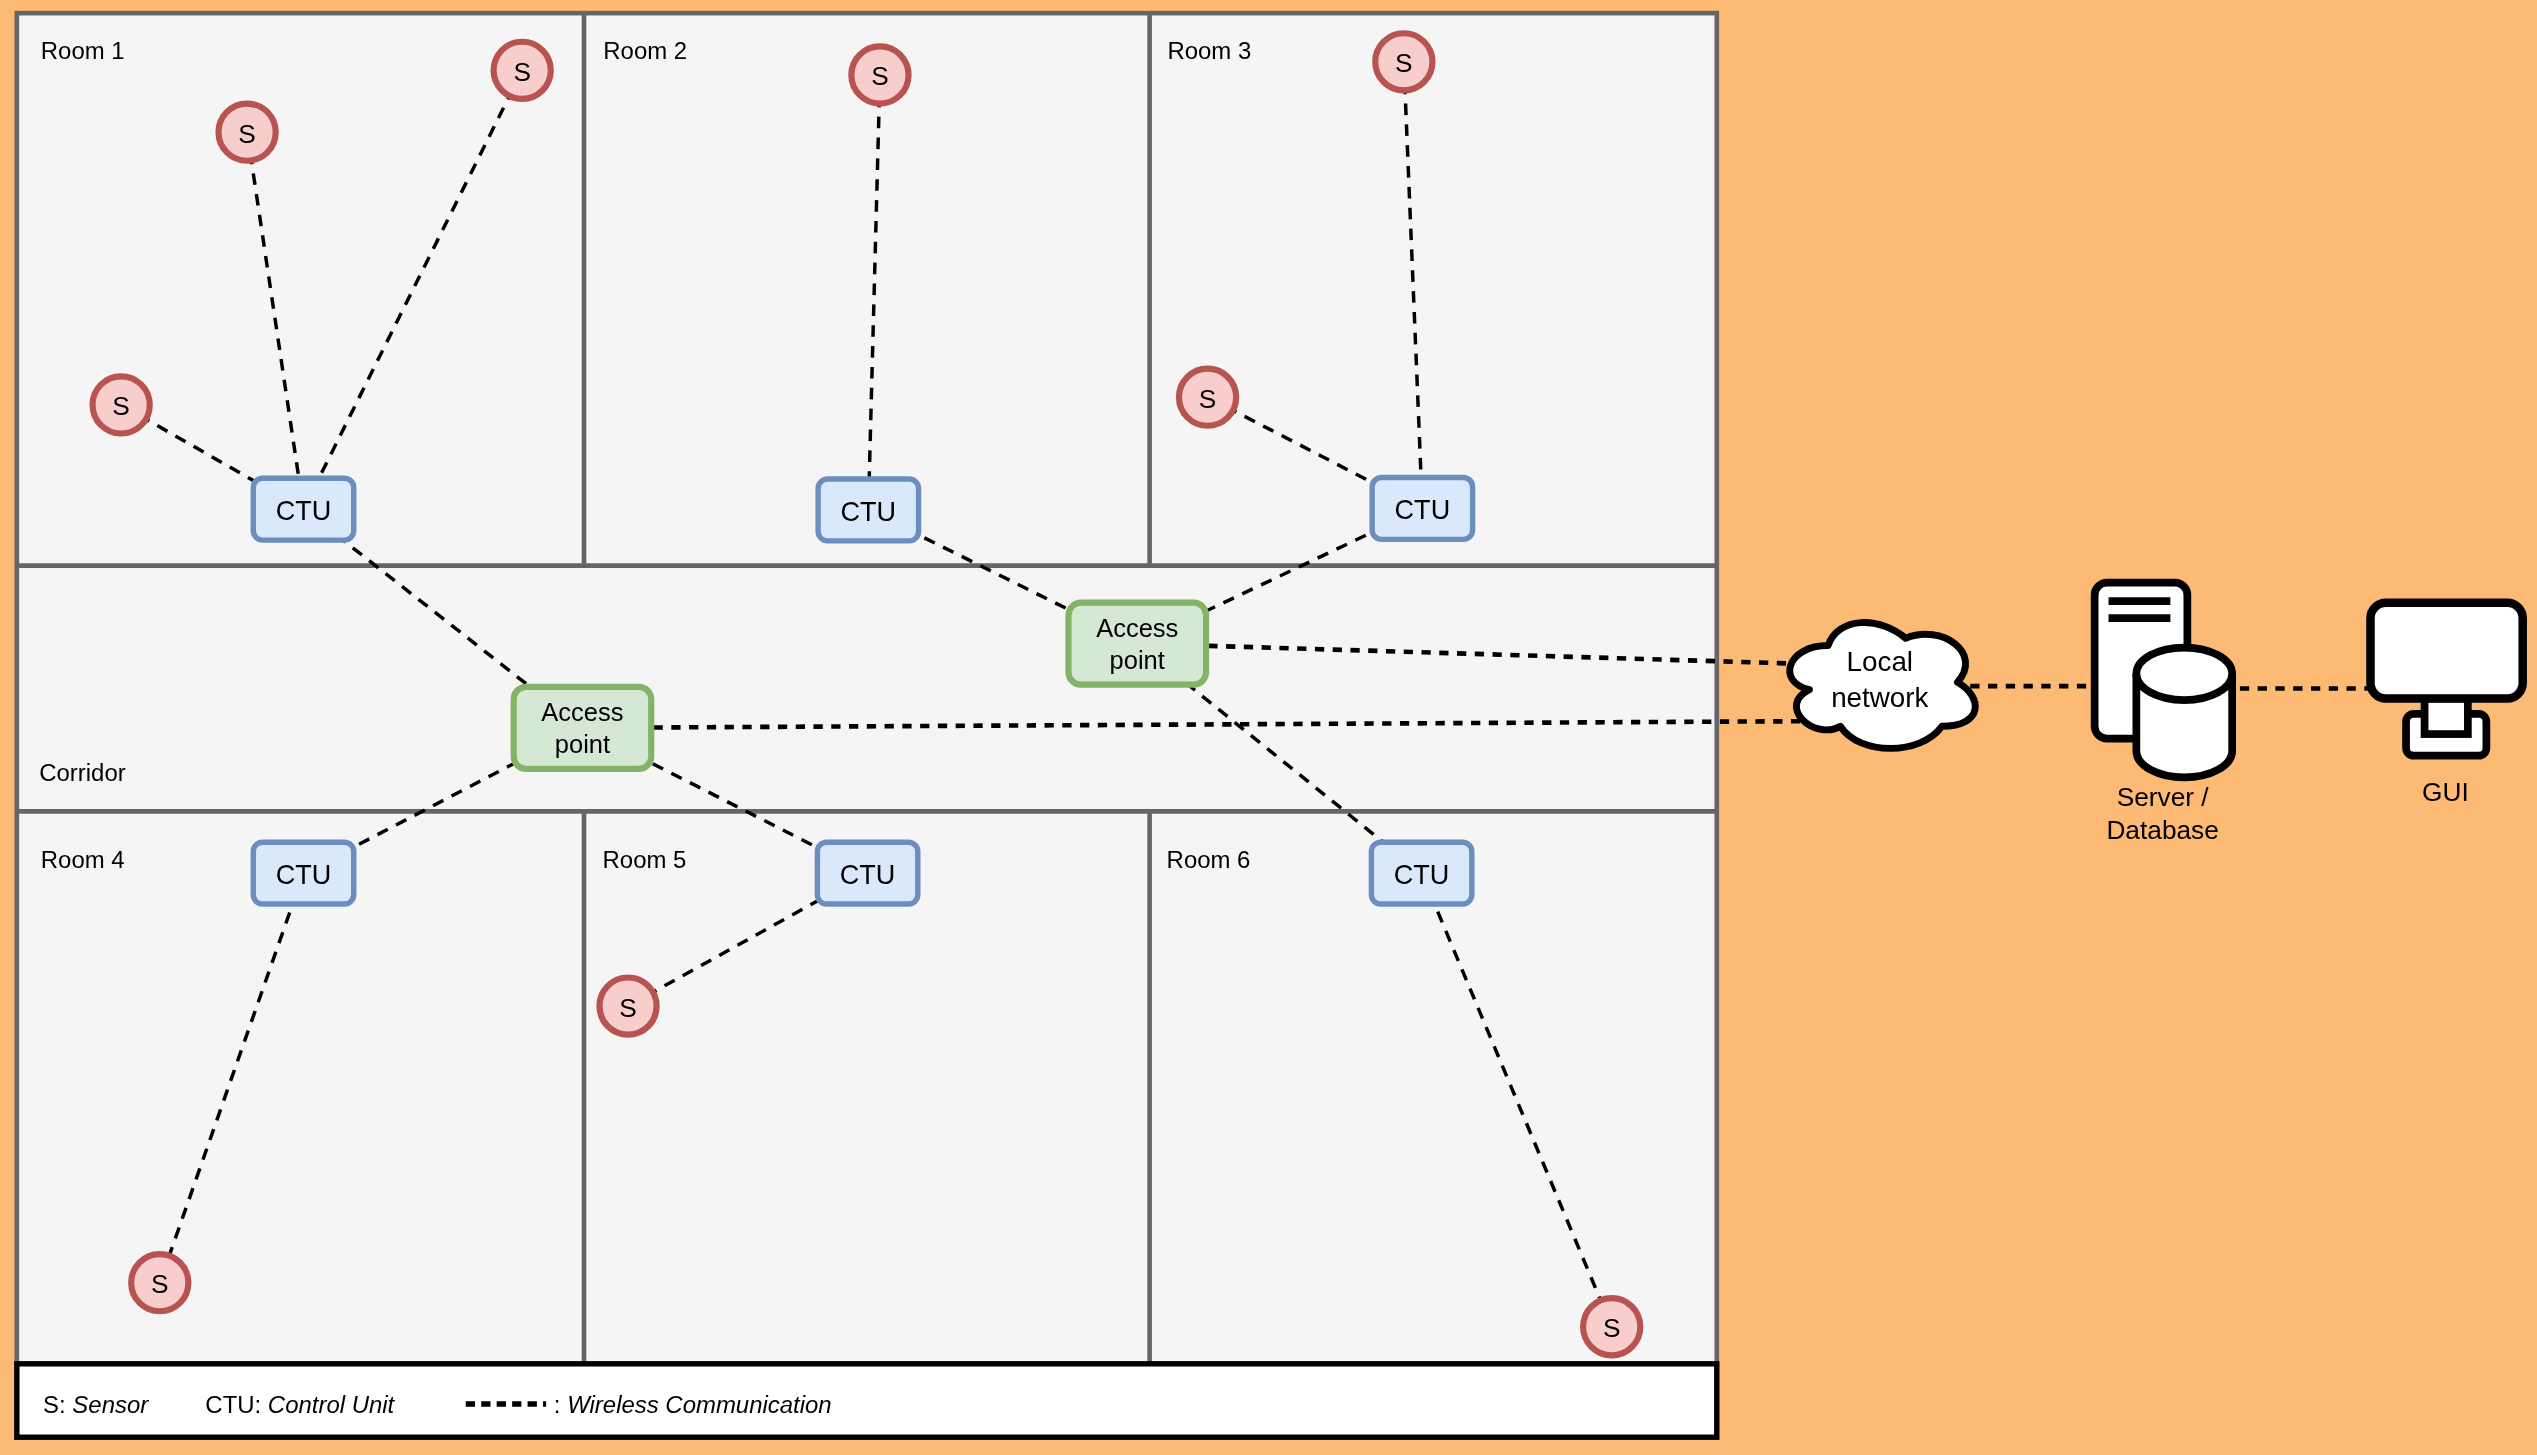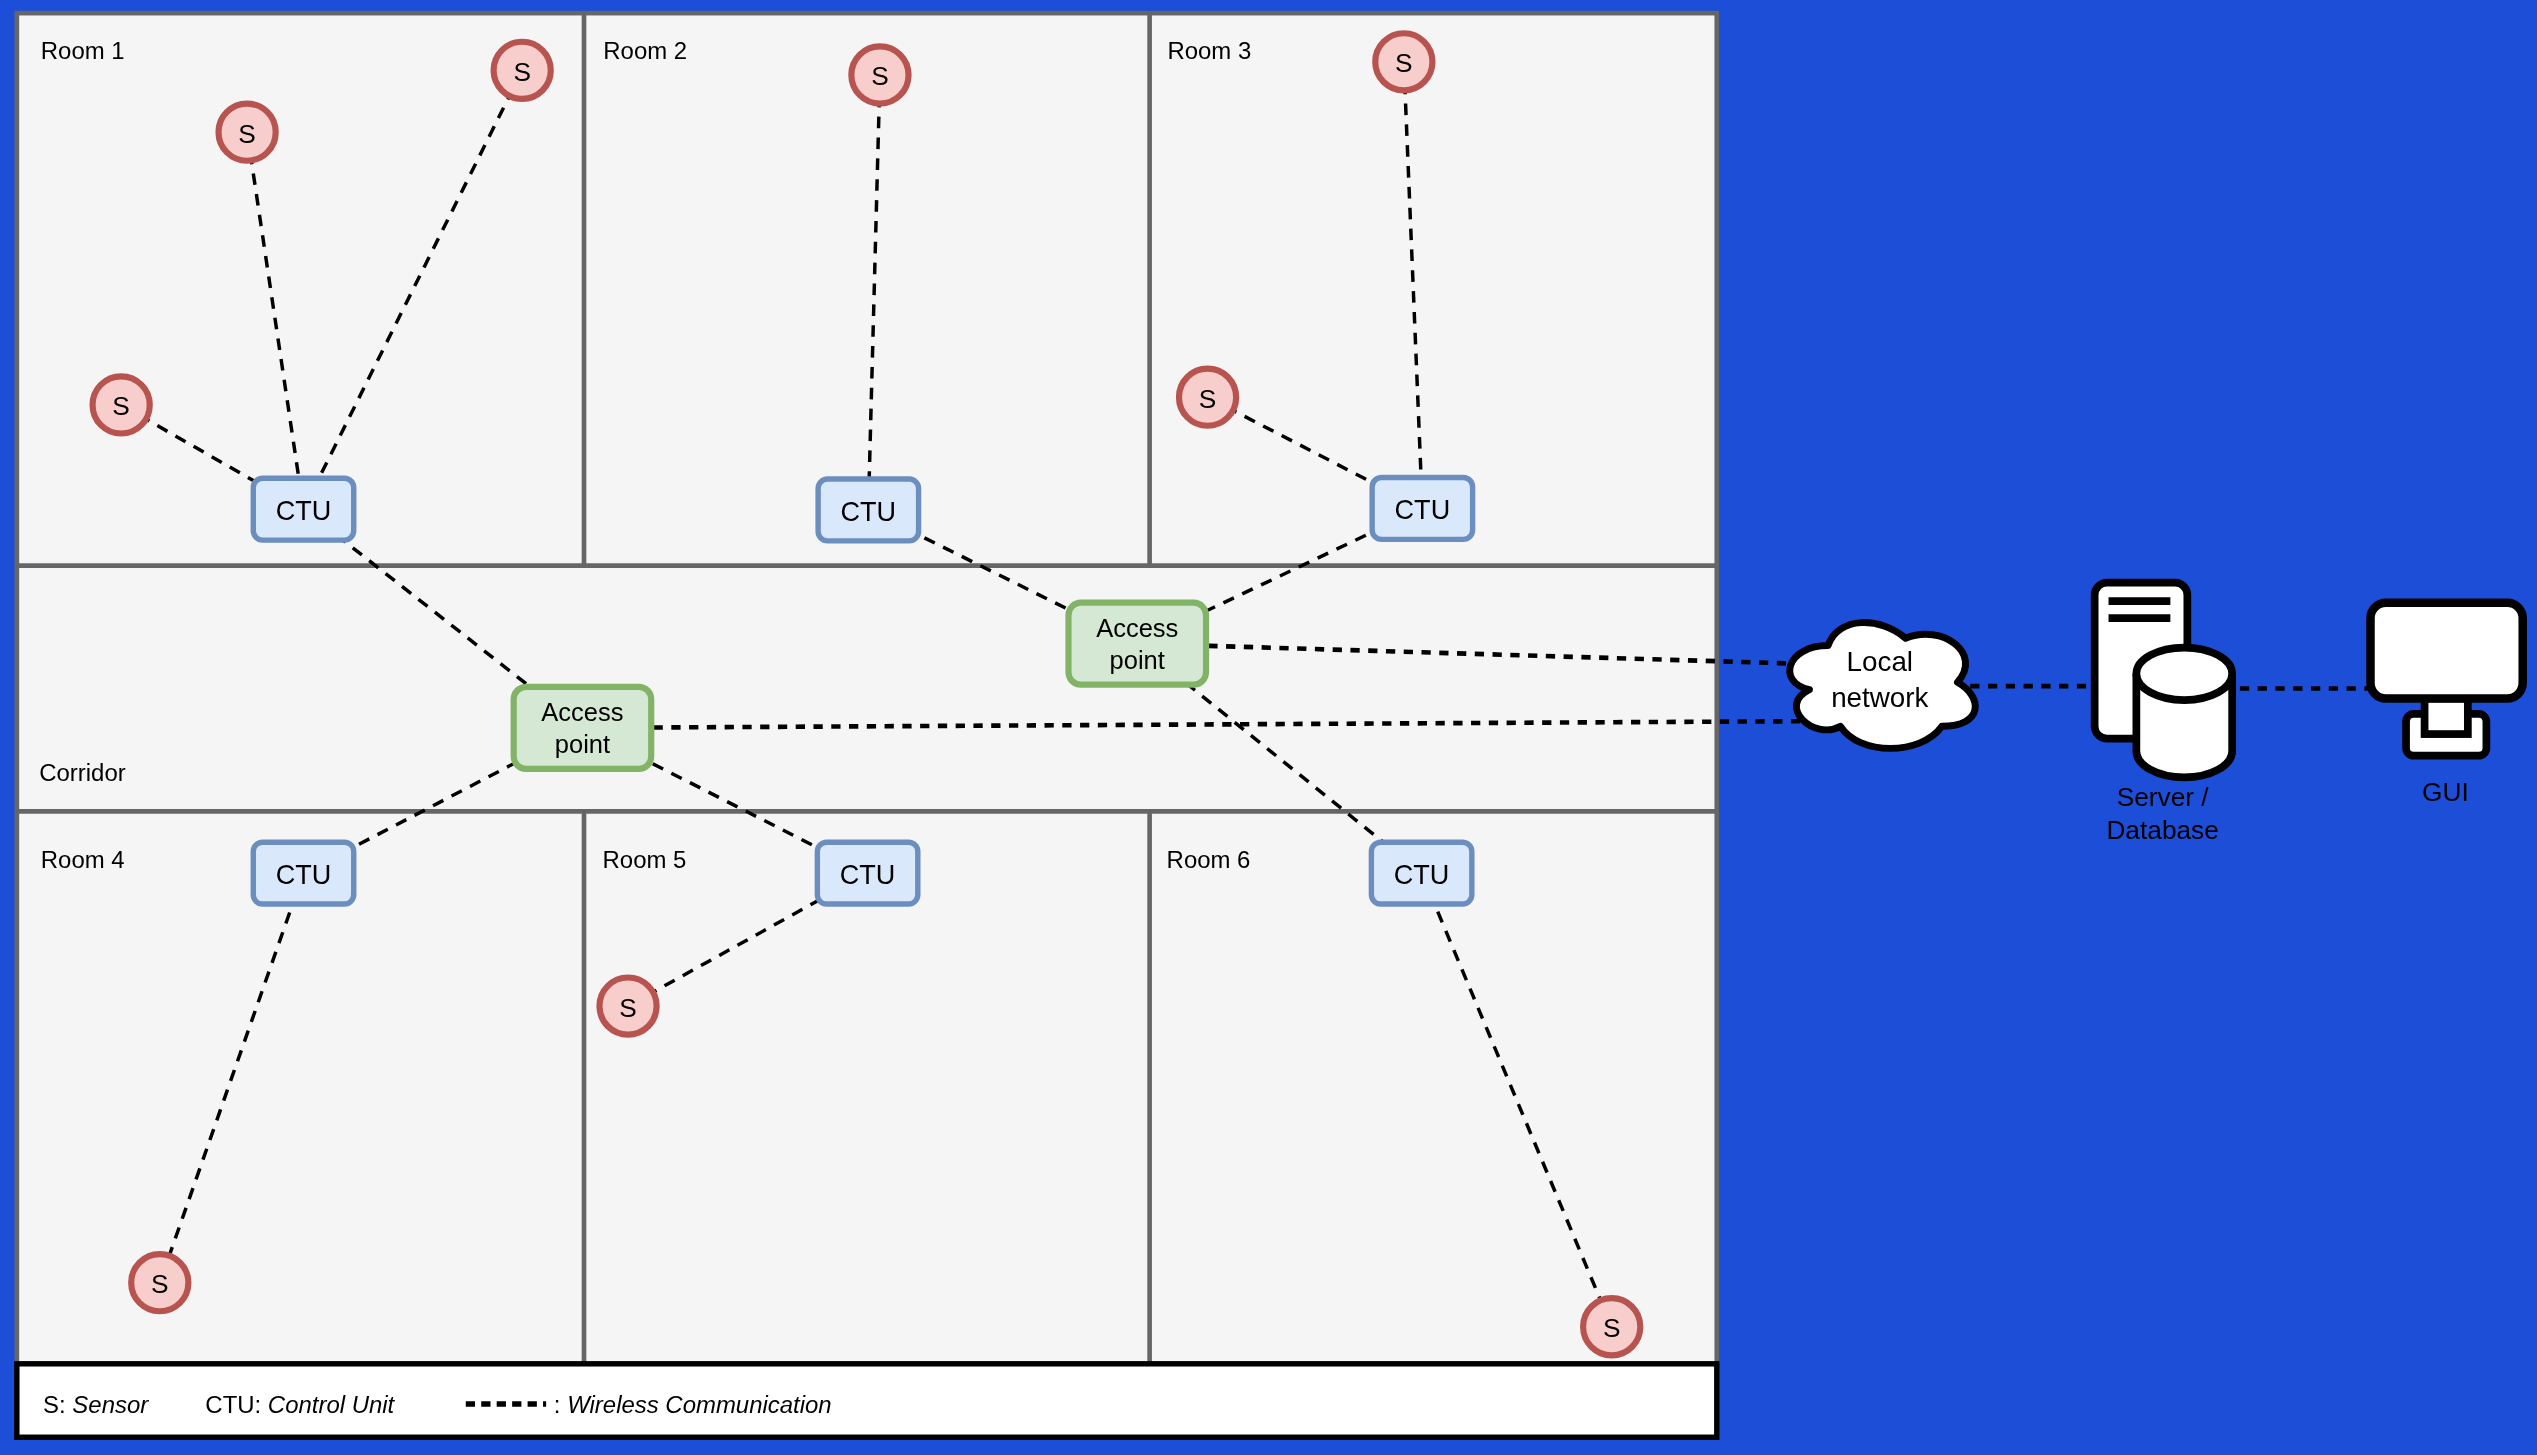--- a/index.html
+++ b/index.html
@@ -1,16 +1,16 @@
 <!DOCTYPE html>
 <html style="font-size:12.4px"><head>
 <meta charset="utf-8">
 <style>
   html, body { margin: 0; padding: 0; background: #ffffff; }
-  .stage { position: relative; width: 2538px; height: 1455px; background: #1d4ed8;
+  .stage { position: relative; width: 2538px; height: 1455px; background: #fdba74;
            font-family: "Liberation Sans", sans-serif; }
   svg { display: block; }
   text { fill: #000000; font-family: "Liberation Sans", sans-serif; }
   .room-label   { font-size: 31px; }
   .node-label-s { font-size: 34px; }
   .node-label-ctu { font-size: 35px; }
   .node-label-ap  { font-size: 33px; }
   .cloud-label  { font-size: 36px; }
   .side-label   { font-size: 34px; }
   .legend-text  { font-size: 31px; }

